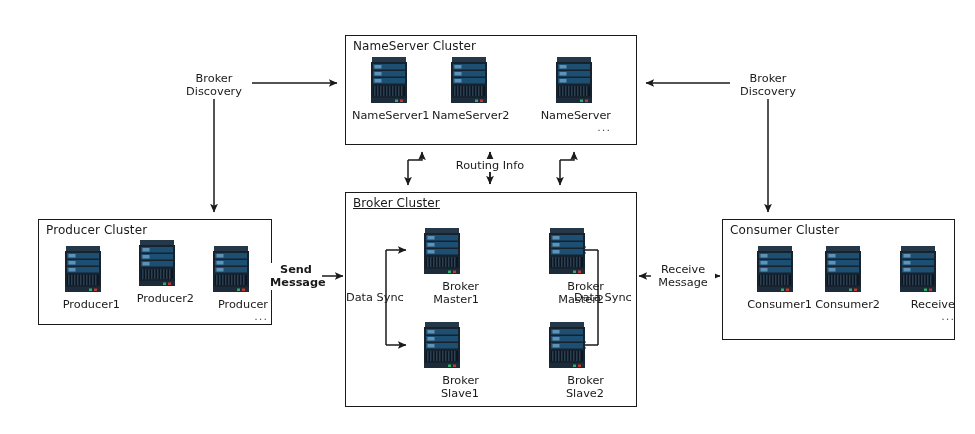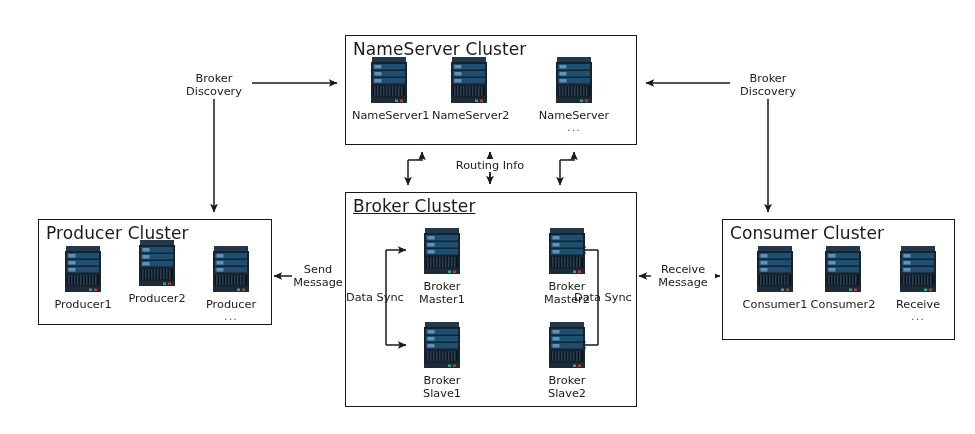--- a/index.html
+++ b/index.html
@@ -2,23 +2,23 @@
 <html><head>
 <meta charset="utf-8">
 <style>
   html,body{margin:0;padding:0;background:#ffffff;}
   body{width:975px;height:434px;overflow:hidden;
        font-family:"DejaVu Sans","Liberation Sans",sans-serif;}
   #stage{position:relative;width:975px;height:434px;background:#fff;}
   svg#wires{position:absolute;left:0;top:0;width:975px;height:434px;}
 
   .cluster{position:absolute;border:1.6px solid #1a1a1a;background:transparent;box-sizing:border-box;}
-  .cluster-title{position:absolute;font-size:17px;color:#1a1a1a;white-space:nowrap;letter-spacing:.1px;}
-
-  .node{position:absolute;text-align:center;width:74px;}
+  .cluster-title{position:absolute;font-size:12px;color:#1a1a1a;white-space:nowrap;letter-spacing:.1px;}
+
+  .node{position:absolute;text-align:right;width:74px;}
   .node-label{font-size:11.3px;color:#1a1a1a;line-height:13.2px;white-space:nowrap;}
   .node-ellipsis{font-size:11.3px;color:#555;line-height:11px;letter-spacing:1px;}
 
   .srv{position:relative;width:36px;height:47px;margin:0 auto 5px auto;}
 
   .edge-label{position:absolute;font-size:11.3px;color:#1a1a1a;line-height:13.4px;
               text-align:center;white-space:nowrap;background:#fff;}
   .edge-label.nobg{background:transparent;}
 </style>
 </head>
@@ -520,21 +520,21 @@
 
   <div class="edge-label" style="left:730px;top:72px;width:76px;">
     <div>Broker</div>
     <div>Discovery</div>
   </div>
 
   <div class="edge-label" style="left:450px;top:159px;width:80px;">
     <div>Routing Info</div>
   </div>
 
-  <div class="edge-label" style="left:292px;top:263px;width:52px;">
+  <div class="edge-label" style="left:270px;top:263px;width:52px;font-weight:bold;">
     <div>Send</div>
     <div>Message</div>
   </div>
 
   <div class="edge-label" style="left:651px;top:263px;width:64px;">
     <div>Receive</div>
     <div>Message</div>
   </div>
 
   <div class="edge-label nobg" style="left:346px;top:291px;width:66px;text-align:left;">

